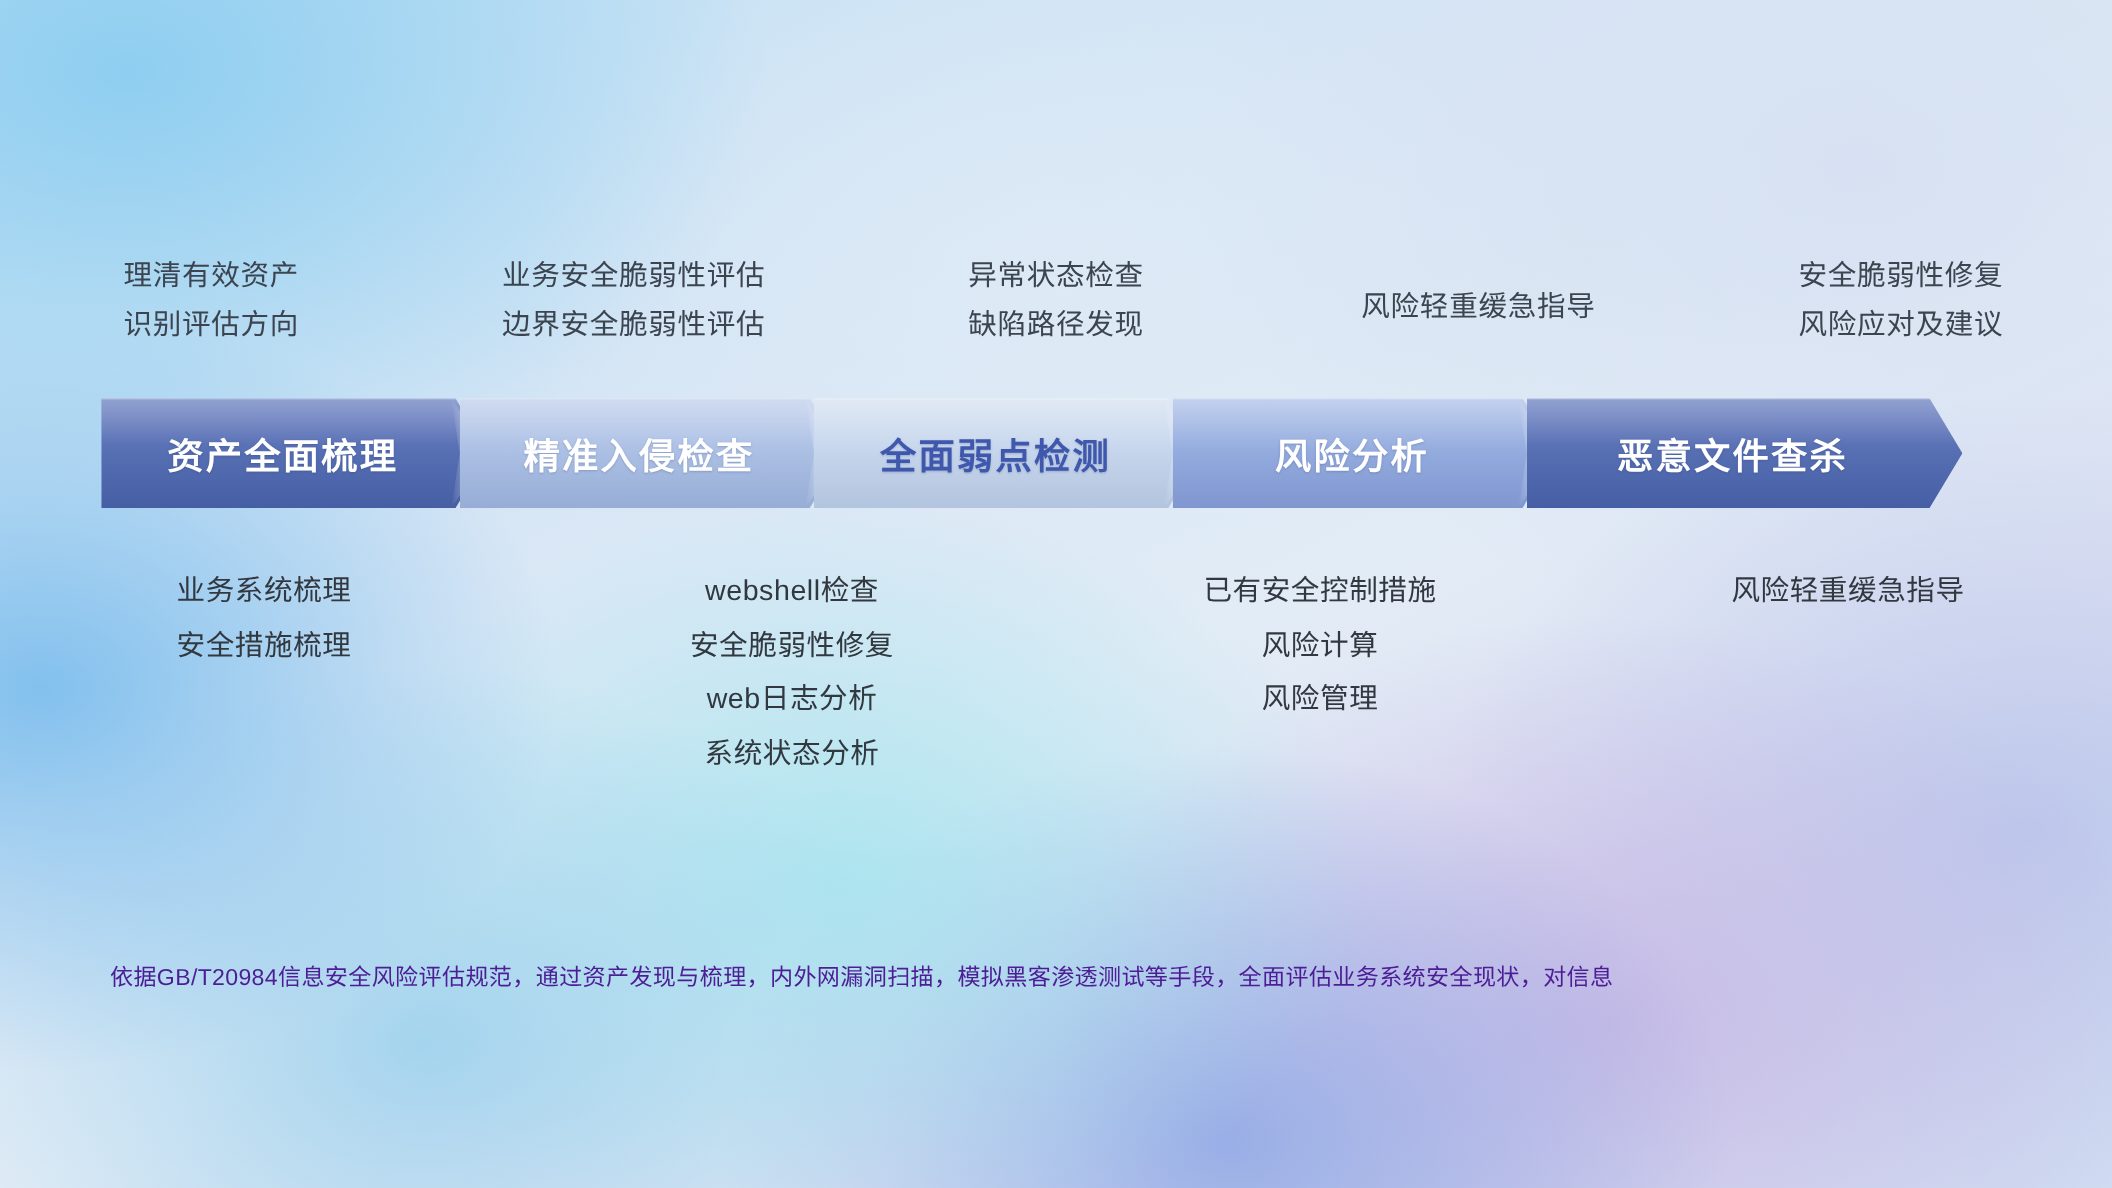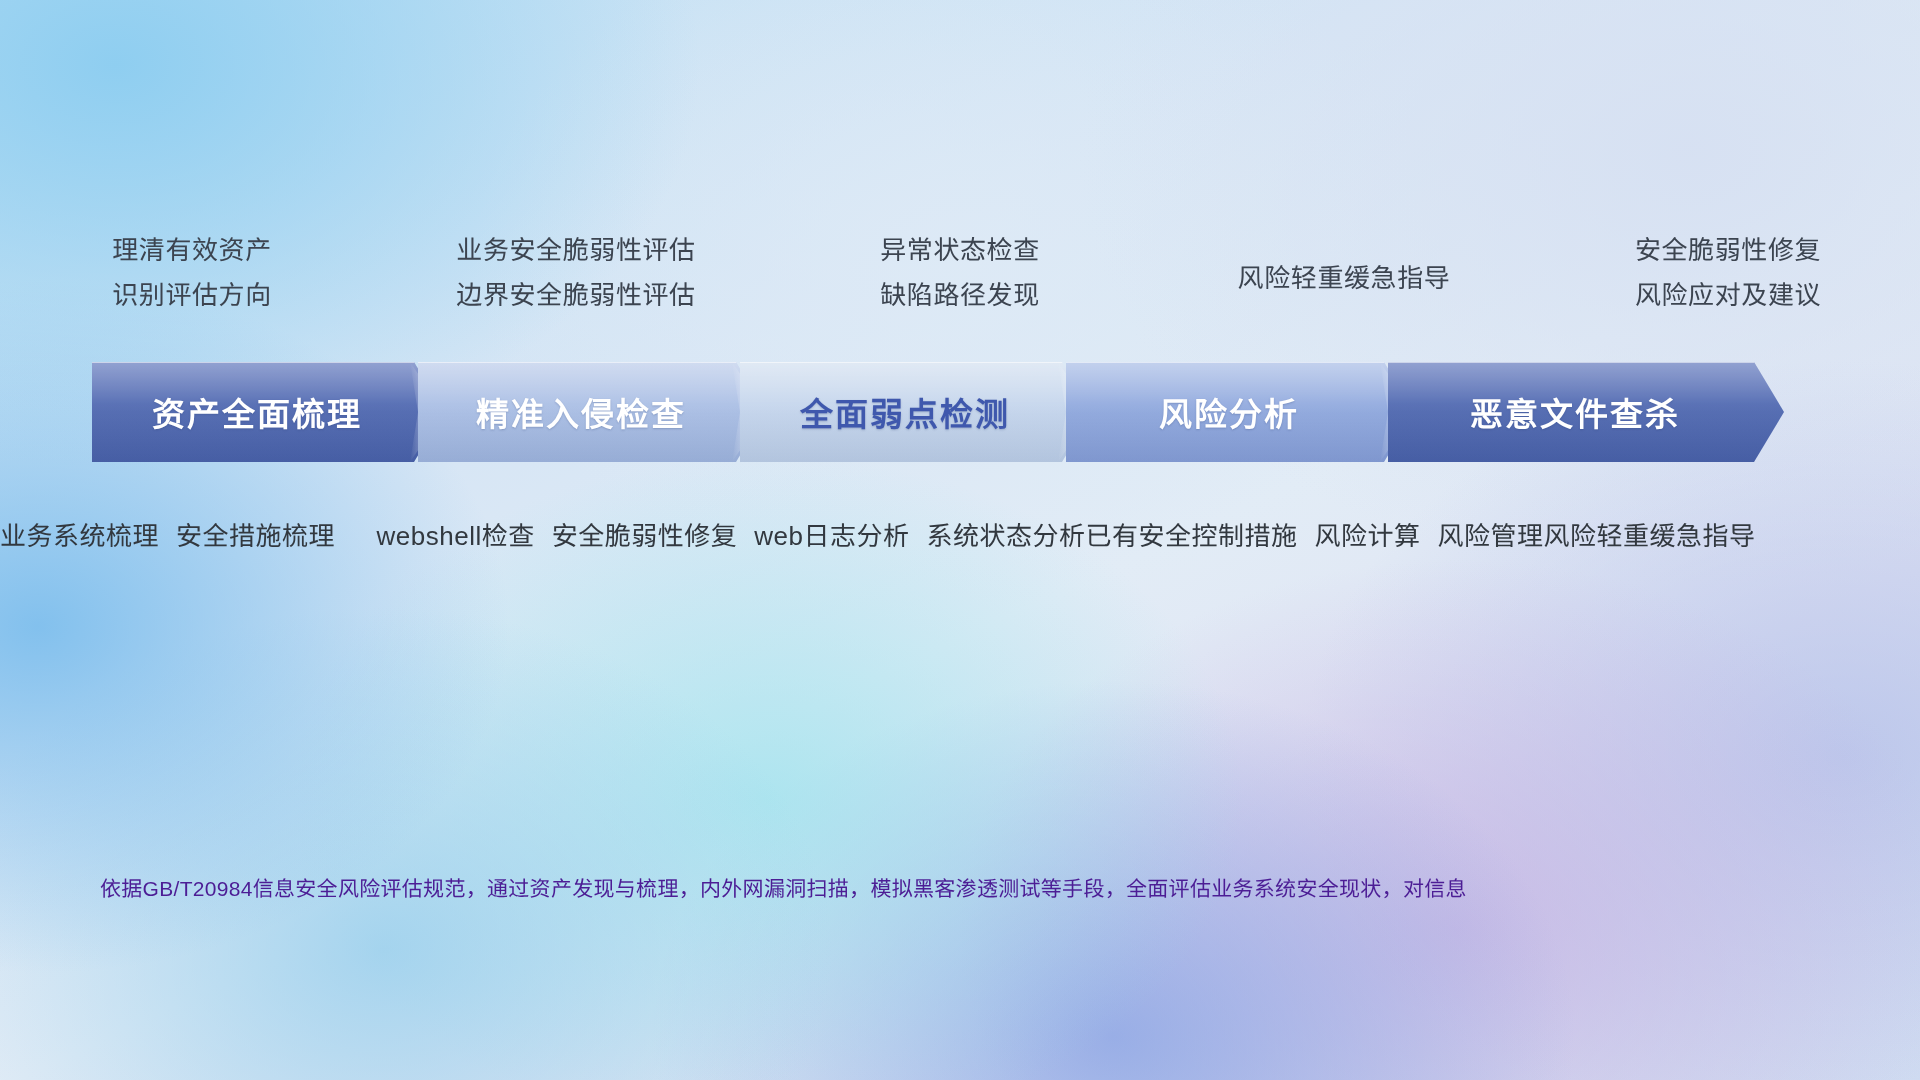--- a/index.html
+++ b/index.html
@@ -128,21 +128,21 @@
     position: absolute;
     top: 500px;
     left: 0;
     width: 1920px;
     display: flex;
     align-items: flex-start;
   }
   .bot-col {
     flex: 1 1 0;
     display: flex;
-    flex-direction: row;
+    flex-direction: column;
     align-items: center;
     gap: 17px;
     padding-top: 20px;
   }
   .bot-line {
     font-size: 26px;
     color: #32383f;
     line-height: 1.25;
     letter-spacing: 0.5px;
     white-space: nowrap;

